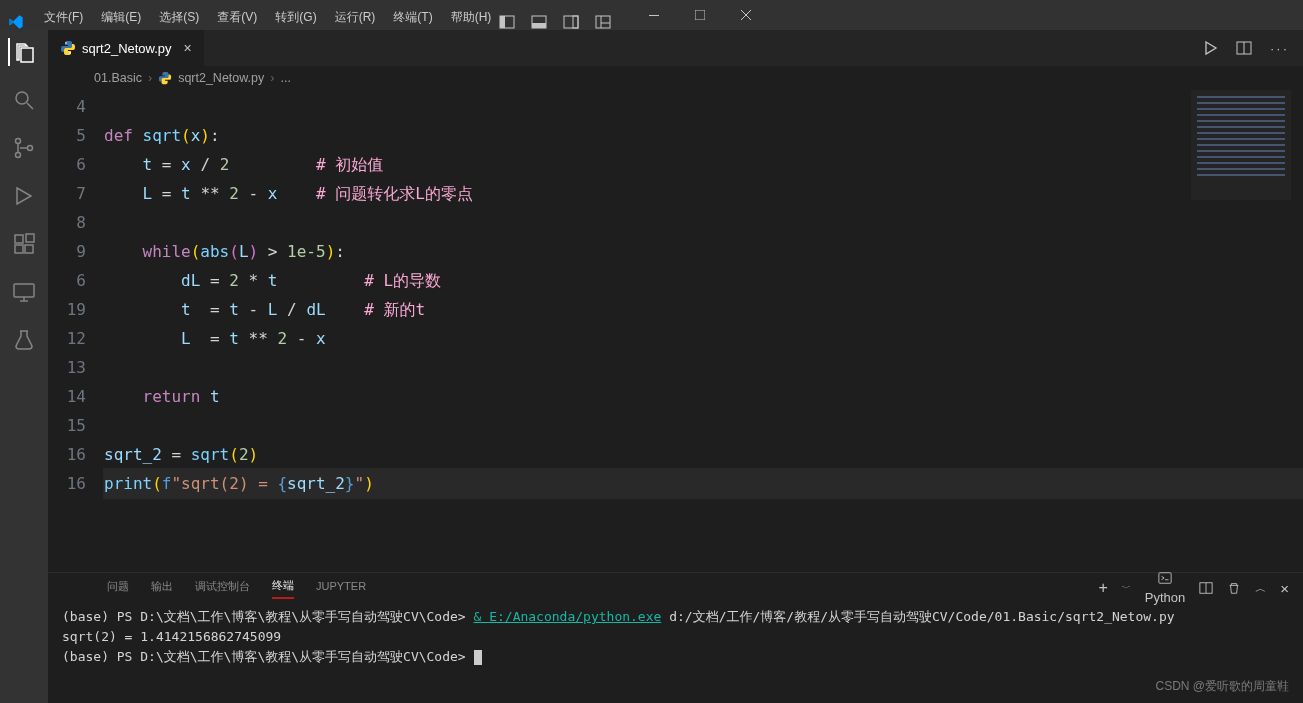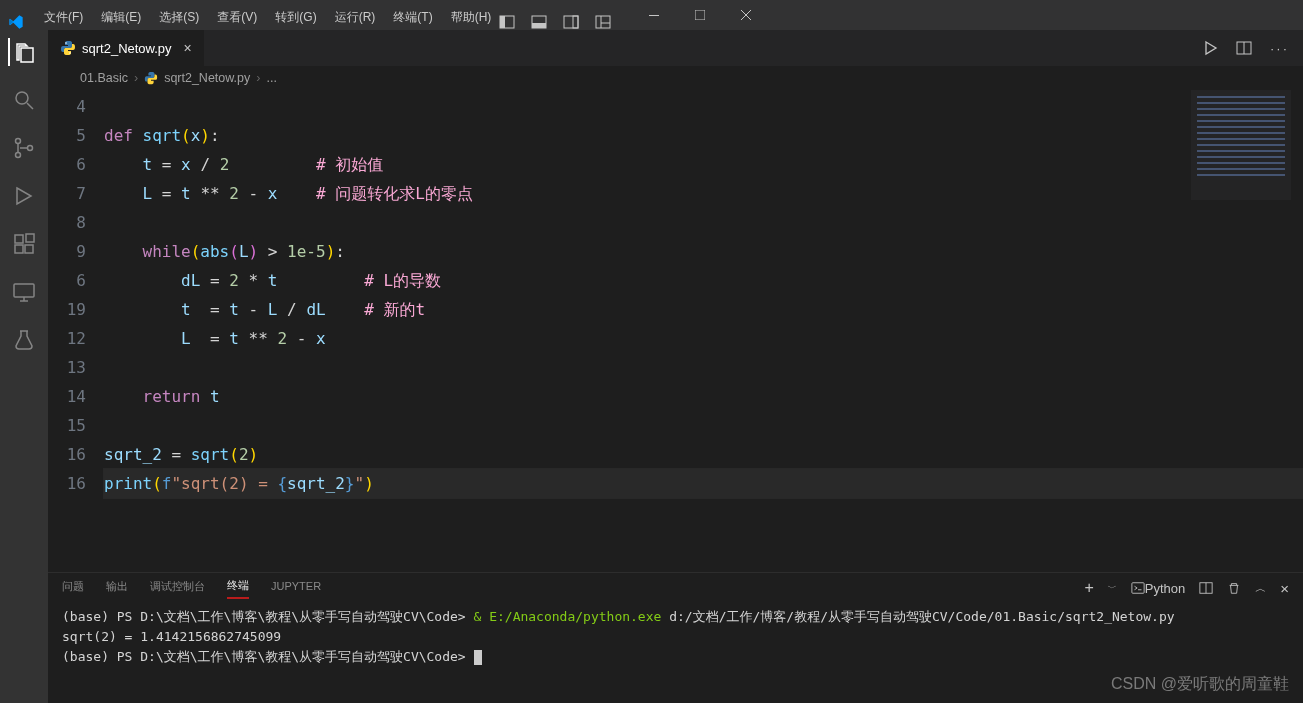--- a/index.html
+++ b/index.html
@@ -16,46 +16,46 @@
 .activitybar { width:48px; background:#333333; display:flex; flex-direction:column; align-items:center; padding-top:8px; gap:20px; }
 .activitybar .ab-icon { width:28px; height:28px; display:flex; align-items:center; justify-content:center; color:#858585; cursor:pointer; }
 .activitybar .ab-icon.active { color:#ffffff; border-left:2px solid #ffffff; margin-left:-2px; padding-left:2px; width:30px; }
 .editor-area { flex:1; display:flex; flex-direction:column; background:#1e1e1e; position:relative; }
 .tabsbar { height:36px; background:#252526; display:flex; align-items:stretch; }
 .tab { display:flex; align-items:center; gap:6px; padding:0 12px; background:#1e1e1e; color:#ffffff; font-size:13px; border-right:1px solid #252526; position:relative; }
 .tab::before { content:""; position:absolute; top:0; left:0; right:0; height:1px; background:#0e639c; display:none; }
 .tab .file-icon { width:16px; height:16px; }
 .tab .close { margin-left:6px; color:#c5c5c5; font-size:14px; cursor:pointer; }
 .tabsbar .tab-actions { margin-left:auto; display:flex; align-items:center; gap:18px; padding-right:14px; color:#c5c5c5; }
-.breadcrumbs { height:24px; background:#1e1e1e; display:flex; align-items:center; padding:0 32px; gap:6px; color:#a0a0a0; font-size:12.5px; }
+.breadcrumbs { height:24px; background:#1e1e1e; display:flex; align-items:center; padding:0 32px; gap:6px; color:#a0a0a0; font-size:12.5px;margin-left:14px; }
 .breadcrumbs .sep { color:#666666; }
 .content { position:relative; display:flex; overflow:hidden; }
 .gutter { width:56px; text-align:right; padding-right:18px; color:#6e7681; font-family:Consolas,monospace; font-size:16px; line-height:29px; user-select:none; padding-top:2px;}
 .code { flex:1; font-family:Consolas,monospace; font-size:16px; line-height:29px; white-space:pre; color:#d4d4d4; padding-top:2px;}
 .kw { color:#c586c0; }
 .fn { color:#7dd3fc; }
 .var { color:#9cdcfe; }
 .num { color:#b5cea8; }
 .op { color:#d4d4d4; }
 .pn { color:#ffd700; }
 .pn2 { color:#da70d6; }
 .cmt { color:#f9a8d4; }
 .str { color:#ce9178; }
 .cs { color:#569cd6; }
 .minimap { position:absolute; right:12px; top:0; width:100px; height:110px; background:#252526; opacity:.9; }
 .minimap::before{content:"";position:absolute;top:6px;left:6px;right:6px;height:80px;background:repeating-linear-gradient(to bottom,#4a5a7a 0 2px,transparent 2px 6px);}
 .panel { height:131px; background:#1e1e1e; border-top:1px solid #2d2d2d; display:flex; flex-direction:column; }
-.panel-tabs { height:30px; display:flex; align-items:center; gap:22px; padding:0 14px; font-size:11px; color:#8a8a8a; }
+.panel-tabs { height:30px; display:flex; align-items:center; gap:22px; padding:0 14px; font-size:11px; color:#8a8a8a;margin-left:45px; }
 .panel-tabs .pt { cursor:pointer; padding-bottom:4px; }
 .panel-tabs .pt.active { color:#e7e7e7; border-bottom:2px solid #b91c1c; }
 .panel-tabs .pt-right { margin-left:auto; display:flex; align-items:center; gap:14px; color:#c5c5c5; font-size:13px; }
 .term { flex:1; font-family:Consolas,monospace; font-size:13px; line-height:20px; padding:4px 14px; color:#d4d4d4; white-space:pre-wrap; overflow:hidden;}
-.term .ylw { color:#84cc16; }
+.term .ylw { color:#14b8a6;text-decoration:underline; }
 .term .cursor { display:inline-block; width:8px; height:15px; background:#cccccc; vertical-align:middle; }
-.watermark { position:absolute; right:14px; bottom:8px; color:#8a8a8a; font-size:16px; opacity:.85;text-align:center; }
+.watermark { position:absolute; right:14px; bottom:8px; color:#8a8a8a; font-size:12px; opacity:.85;text-align:center; }
 svg { display:block; }
 </style>
 </head>
 <body>
 
 <div class="titlebar">
   <svg class="logo" viewBox="0 0 24 24">
       <path fill="#0098ff" d="M17 2l5 3v14l-5 3-9-9-5 4-1-1V8l1-1 5 4 9-9z"></path>
       <path fill="#0065a9" d="M3 8l5 4-5 4V8z" opacity=".6"></path>
     </svg>
@@ -217,21 +217,21 @@
     <div class="panel">
       <div class="panel-tabs" id="panel-tabs">
         <div class="pt">问题</div>
           <div class="pt">输出</div>
           <div class="pt">调试控制台</div>
           <div class="pt active">终端</div>
           <div class="pt">JUPYTER</div>
           <div class="pt-right">
           <span style="font-size:16px;">+</span>
           <span style="font-size:9px;">﹀</span>
-          <span style="display:flex;align-items:center;">
+          <span style="display:flex;align-items:center;gap:5px;flex-direction:column;">
               <svg width="14" height="14" viewBox="0 0 16 16" fill="none" stroke="#c5c5c5">
                 <rect x="1" y="2" width="14" height="12" rx="1"></rect>
                 <path d="M4 6l3 2-3 2M8 10h4"></path>
               </svg>
               <span>Python</span>
             </span>
           <svg width="14" height="14" viewBox="0 0 16 16" fill="none" stroke="#c5c5c5">
               <rect x="1" y="2" width="14" height="12"></rect>
               <line x1="8" y1="2" x2="8" y2="14"></line>
             </svg>

